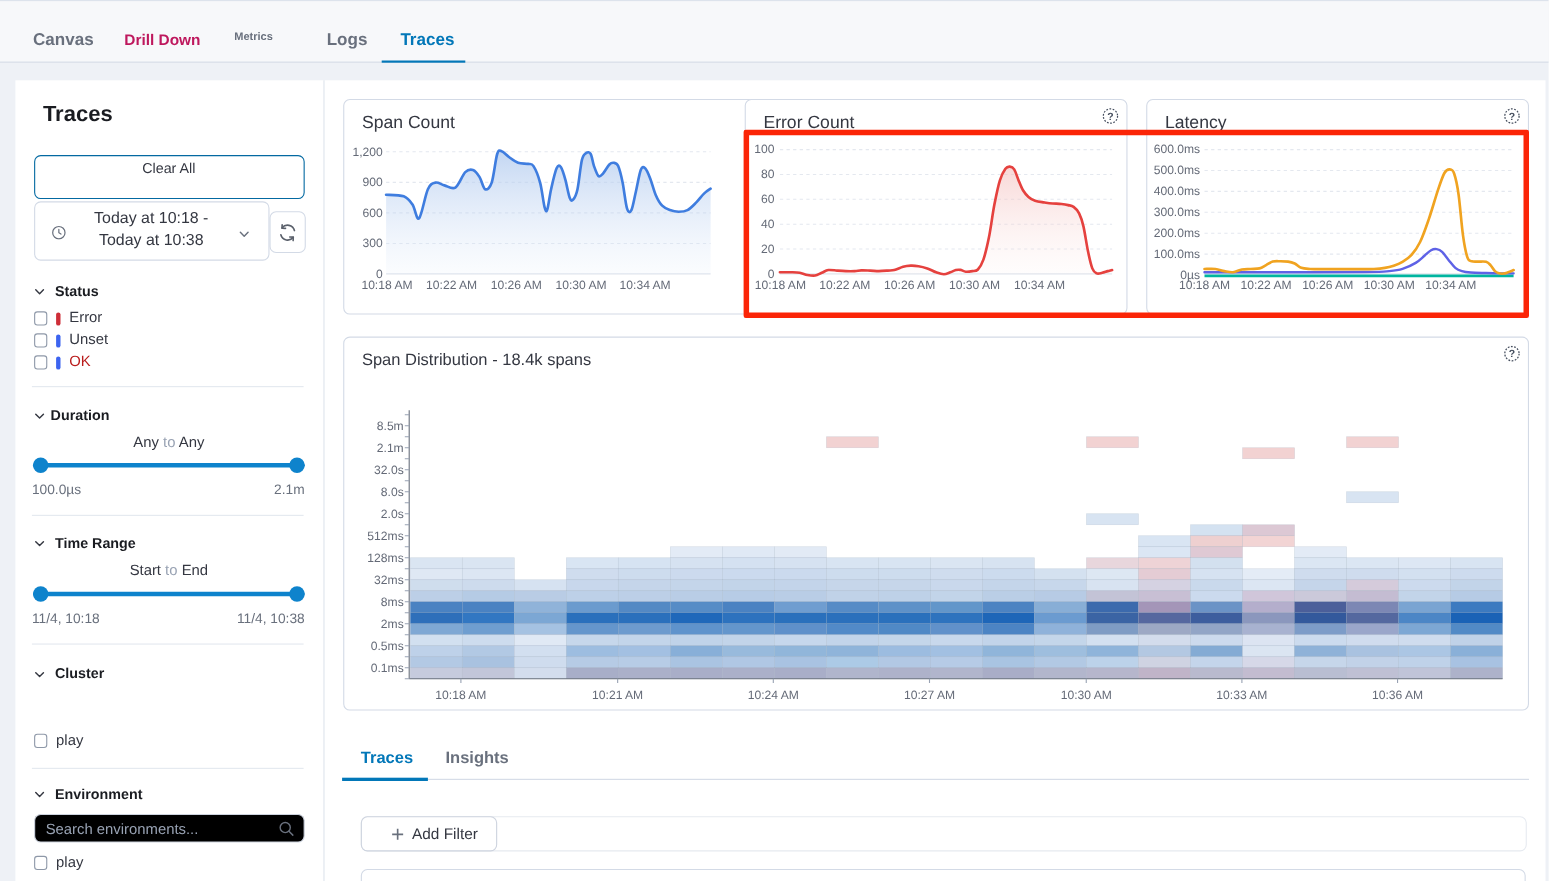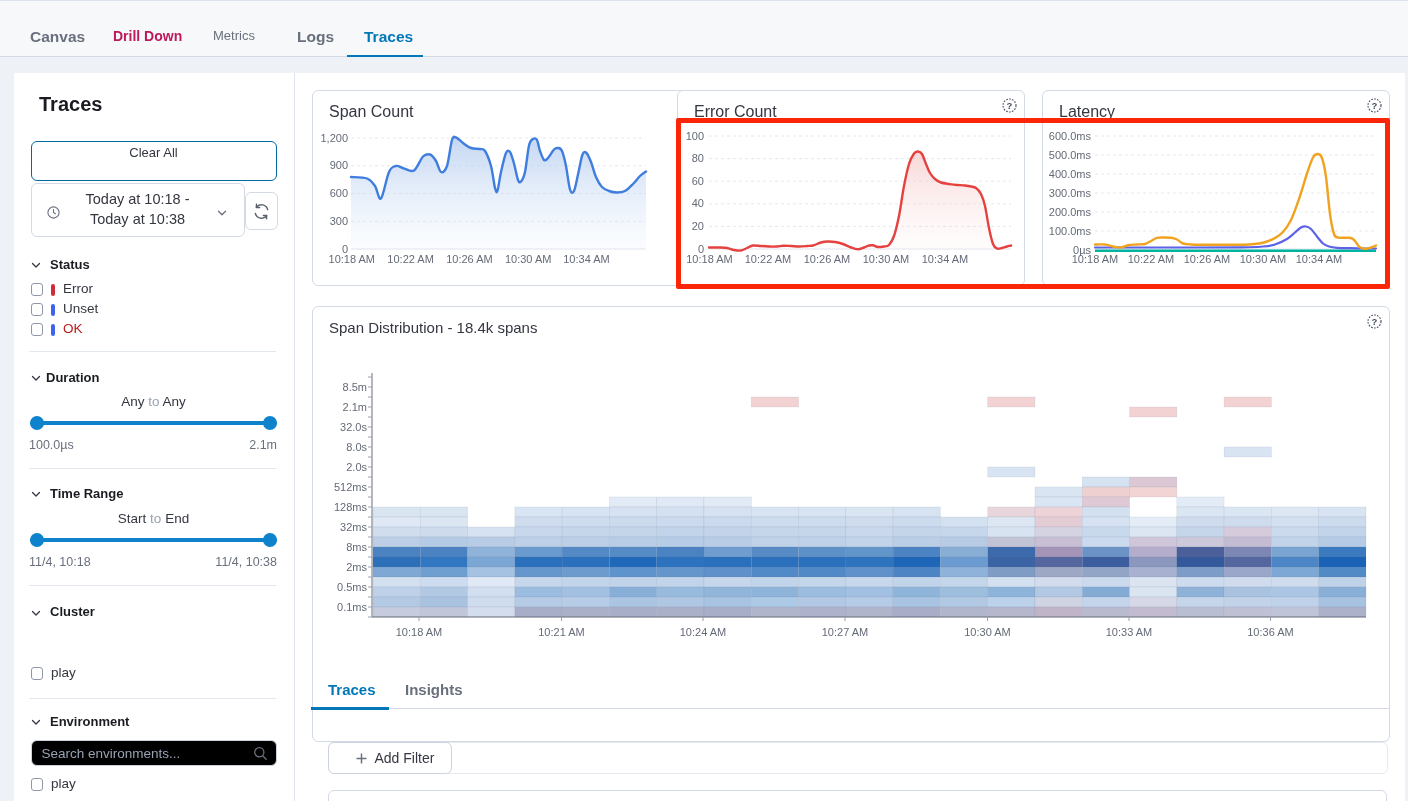--- a/index.html
+++ b/index.html
@@ -6,21 +6,21 @@
 #page { position:relative; width:1408px; height:801px; background:#eef1f6; overflow:hidden; }
 .card { position:absolute; background:#fff; border:1px solid #d3dae6; border-radius:6px; }
 .ctitle { position:absolute; left:16px; top:12px; font-size:16px; color:#343741; }
 </style></head>
 <body>
 <div id="page">
 
 <div style="position:absolute;left:0;top:0;width:1408px;height:57px;background:#f7f8fa;border-top:1px solid #dde3ec;border-bottom:1px solid #d3dae6"></div>
 <div style="position:absolute;left:30px;top:28px;font-size:15.5px;font-weight:bold;color:#69707d">Canvas</div>
 <div style="position:absolute;left:113px;top:28px;font-size:14px;font-weight:bold;color:#be185d">Drill Down</div>
-<div style="position:absolute;left:213px;top:28px;font-size:13px;font-weight:normal;color:#69707d">Metrics</div>
+<div style="position:absolute;left:213px;top:28px;font-size:10px;font-weight:bold;color:#69707d">Metrics</div>
 <div style="position:absolute;left:297px;top:28px;font-size:15.5px;font-weight:bold;color:#69707d">Logs</div>
 <div style="position:absolute;left:364px;top:28px;font-size:15.5px;font-weight:bold;color:#0277b8">Traces</div>
 <div style="position:absolute;left:347px;top:54.5px;width:76px;height:2.5px;background:#0277b8"></div>
 
 <div style="position:absolute;left:14px;top:73px;width:281px;height:728px;background:#fff"></div>
 <div style="position:absolute;left:295px;top:73px;width:1110px;height:728px;background:#fff"></div>
 <div style="position:absolute;left:294px;top:73px;width:1px;height:728px;background:#e0e5ed"></div>
 
 <div style="position:absolute;left:39px;top:93px;font-size:20px;font-weight:bold;color:#1a1c21">Traces</div>
 <div style="position:absolute;left:30.5px;top:141px;width:246px;height:40px;border:1px solid #0369a1;border-radius:6px;background:#fff;text-align:center;line-height:22px;font-size:13px;color:#343741">Clear All</div>
@@ -206,21 +206,21 @@
 <text x="52" y="171.5" text-anchor="middle" font-size="11" fill="#646a77">10:18 AM</text>
 <text x="108" y="171.5" text-anchor="middle" font-size="11" fill="#646a77">10:22 AM</text>
 <text x="164" y="171.5" text-anchor="middle" font-size="11" fill="#646a77">10:26 AM</text>
 <text x="220" y="171.5" text-anchor="middle" font-size="11" fill="#646a77">10:30 AM</text>
 <text x="276" y="171.5" text-anchor="middle" font-size="11" fill="#646a77">10:34 AM</text>
 </svg>
     </div>
 
 <div style="position:absolute;left:675.5px;top:117.5px;width:714px;height:171px;border:5px solid #fb2507;border-radius:2px;z-index:5"></div>
 
-<div class="card" style="left:312px;top:306px;width:1078px;height:436px">
+<div class="card" style="left:312px;top:306px;width:1078px;height:340px">
 <div class="ctitle" style="font-size:15px">Span Distribution - 18.4k spans</div>
       <svg style="position:absolute;right:7px;top:7px" width="15" height="15" viewBox="0 0 15 15">
 <circle cx="7.5" cy="7.5" r="6.5" fill="none" stroke="#454e5e" stroke-width="1.15" stroke-dasharray="1.6 1.35"></circle>
 <text x="7.5" y="11" text-anchor="middle" font-size="9.5" font-weight="bold" fill="#454e5e" font-family="Liberation Sans,sans-serif">?</text>
       </svg>
       <svg width="1078" height="340" viewBox="0 0 1078 340" style="position:absolute;left:0;top:0">
 <rect x="60.0" y="200" width="47.28" height="10" fill="#dae5f2" stroke="rgba(100,120,150,0.18)" stroke-width="0.6"></rect>
 <rect x="60.0" y="210" width="47.28" height="10" fill="#dfe8f4" stroke="rgba(100,120,150,0.18)" stroke-width="0.6"></rect>
 <rect x="60.0" y="220" width="47.28" height="10" fill="#cfdded" stroke="rgba(100,120,150,0.18)" stroke-width="0.6"></rect>
 <rect x="60.0" y="230" width="47.28" height="10" fill="#bccfe7" stroke="rgba(100,120,150,0.18)" stroke-width="0.6"></rect>

